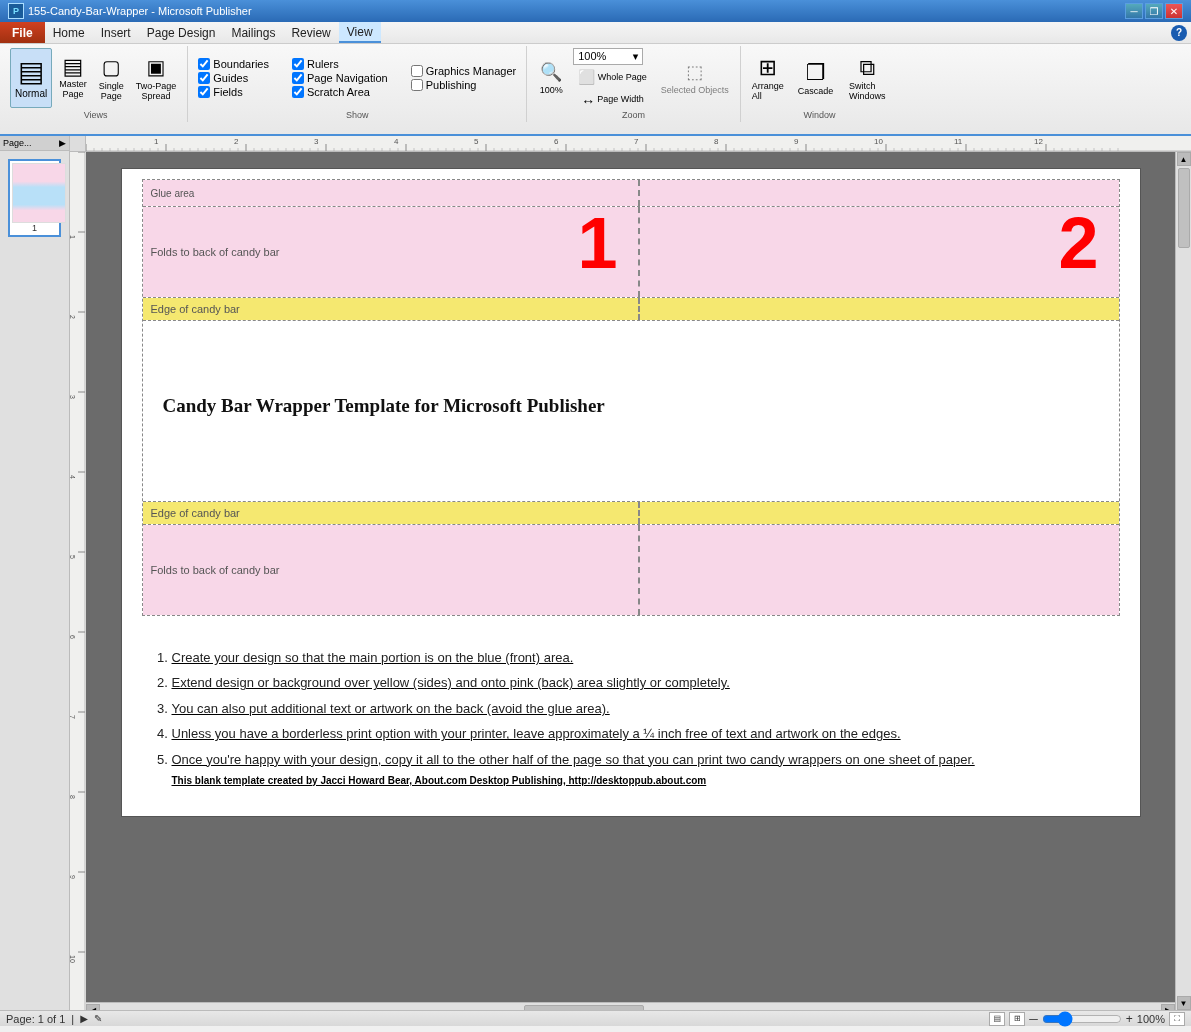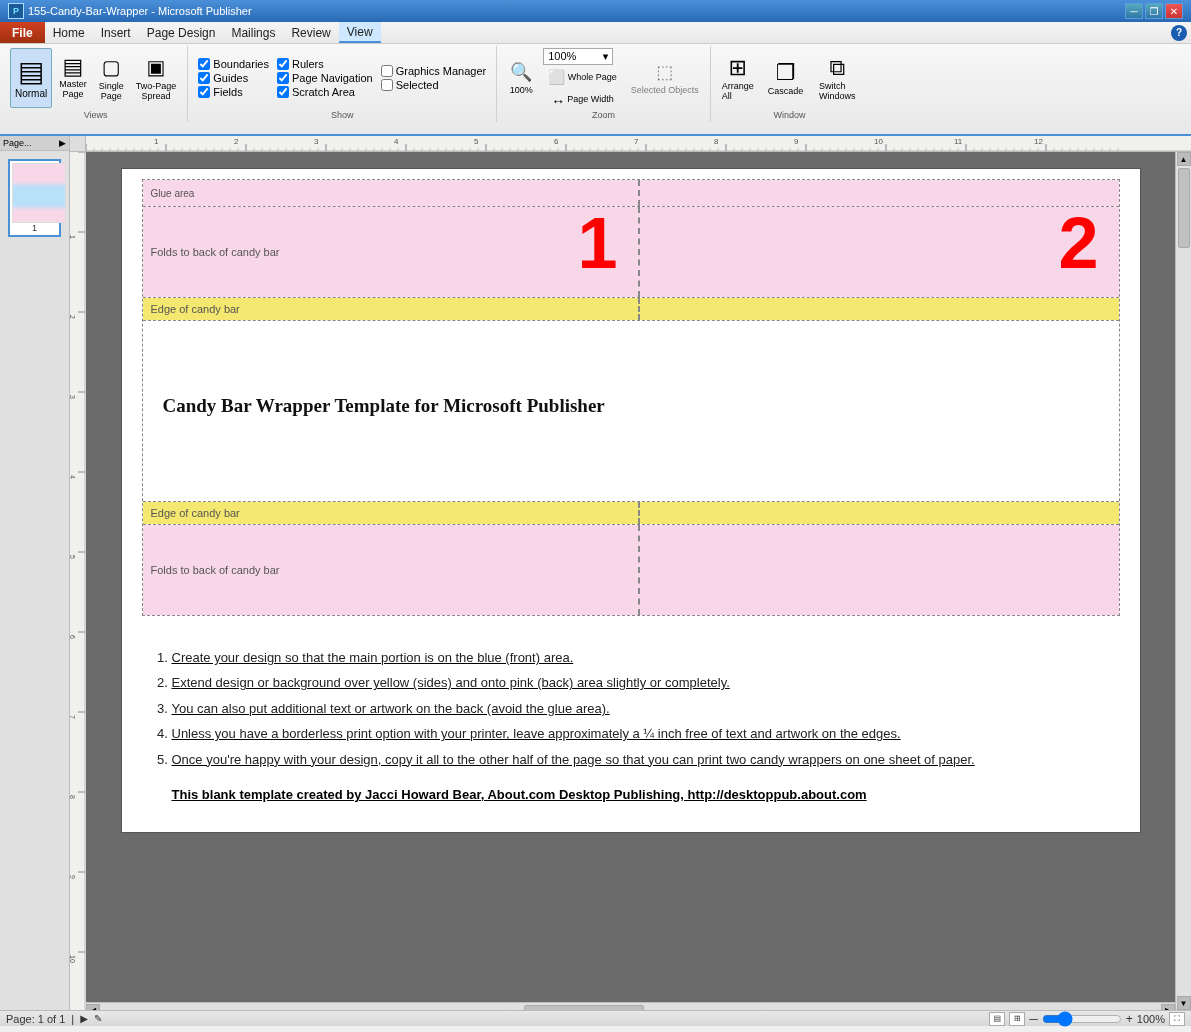--- a/index.html
+++ b/index.html
@@ -315,21 +315,21 @@
           <div class="ribbon-btn" style="min-width:40px;height:60px;">
             <div style="font-size:20px;">▣</div>
             <div style="font-size:9px;text-align:center;">Two-Page<br>Spread</div>
           </div>
         </div>
       </div>
       <div class="ribbon-group-title">Views</div>
     </div>
 
     <div class="ribbon-group" style="min-width:300px;">
-      <div style="display:flex;flex:1;gap:0;align-items:center;">
+      <div style="display:flex;flex:1;gap:15px;align-items:center;">
 
         <div class="ribbon-checks">
           <label class="ribbon-check-item">
             <input type="checkbox" checked="" style="">
             <span>Boundaries</span>
           </label>
           <label class="ribbon-check-item">
             <input type="checkbox" checked="" style="">
             <span>Guides</span>
           </label>
@@ -354,21 +354,21 @@
           </label>
         </div>
 
         <div class="ribbon-checks">
           <label class="ribbon-check-item">
             <input type="checkbox" style="">
             <span>Graphics Manager</span>
           </label>
           <label class="ribbon-check-item">
             <input type="checkbox" style="">
-            <span>Selected</span>
+            <span>Publishing</span>
           </label>
         </div>
       </div>
       <div class="ribbon-group-title">Show</div>
     </div>
 
     <div class="ribbon-group" style="min-width:200px;">
       <div style="display:flex;flex:1;gap:4px;align-items:center;">
         <div class="ribbon-btn" style="height:60px;min-width:36px;">
           <div style="font-size:18px;">🔍</div>
@@ -674,21 +674,21 @@
             </div>
 
             <div class="instructions">
               <ol>
                 <li>Create your design so that the main portion is on the blue (front) area.</li>
                 <li>Extend design or background over yellow (sides)  and onto pink (back) area slightly or completely.</li>
                 <li>You can also put additional text or artwork on the back (avoid the glue area).</li>
                 <li>Unless you have a borderless print option with your printer, leave approximately a ¼ inch free of text and artwork on the edges.</li>
                 <li>Once you're happy with your design, copy it all to the other half of the page so that you can print two candy wrappers on one sheet of paper.</li>
               </ol>
-              <div class="footer-text" style="margin-top:16px;font-size:13px;font-weight:bold;">This blank template created by Jacci Howard Bear, About.com Desktop Publishing, http://desktoppub.about.com</div>
+              <div class="footer-text" style="margin-top:4px;font-size:10px;font-weight:bold;">This blank template created by Jacci Howard Bear, About.com Desktop Publishing, http://desktoppub.about.com</div>
             </div>
 
           </div>
         </div>
 
         <div style="height:16px;background:#e0e0e0;border-top:1px solid #bbb;display:flex;align-items:center;">
           <div style="width:14px;height:14px;background:#bbb;border:1px solid #aaa;display:flex;align-items:center;justify-content:center;font-size:8px;cursor:pointer;">◀</div>
           <div style="flex:1;position:relative;">
             <div style="width:120px;height:12px;background:#c0c0c0;border:1px solid #aaa;border-radius:2px;margin-left:40%;cursor:pointer;"></div>
           </div>

